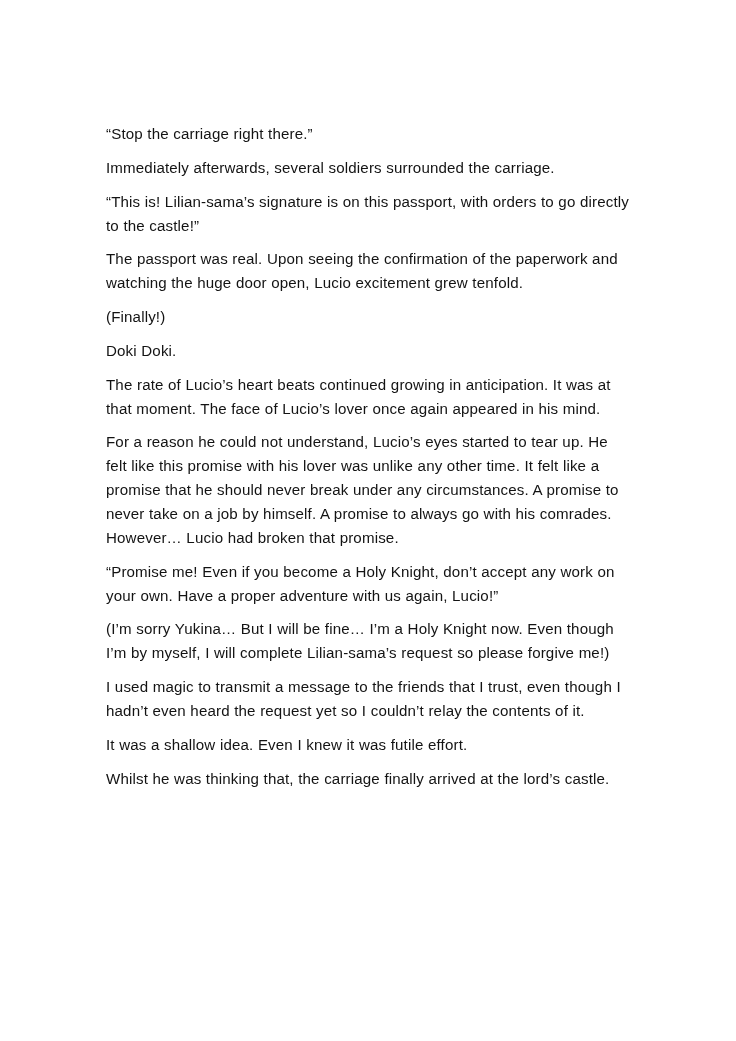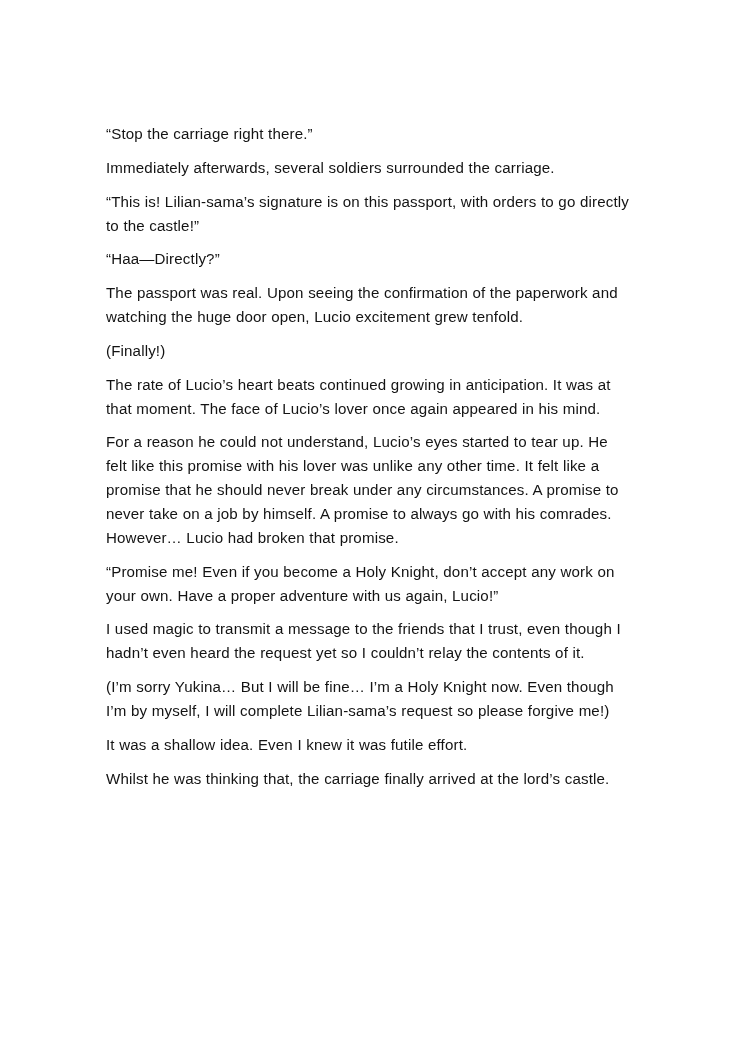--- a/index.html
+++ b/index.html
@@ -39,24 +39,24 @@
   }
 </style>
 </head>
 <body>
 
 <div class="page">
   <div class="content">
     <p class="para">“Stop the carriage right there.”</p>
     <p class="para">Immediately afterwards, several soldiers surrounded the carriage.</p>
     <p class="para">“This is! Lilian-sama’s signature is on this passport, with orders to go directly to the castle!”</p>
-    <p class="para">“Haa—Directly?”</p>
     <p class="para">The passport was real. Upon seeing the confirmation of the paperwork and watching the huge door open, Lucio excitement grew tenfold.</p>
     <p class="para">(Finally!)</p>
+    <p class="para">Doki Doki.</p>
     <p class="para">The rate of Lucio’s heart beats continued growing in anticipation. It was at that moment. The face of Lucio’s lover once again appeared in his mind.</p>
     <p class="para">For a reason he could not understand, Lucio’s eyes started to tear up. He felt like this promise with his lover was unlike any other time. It felt like a promise that he should never break under any circumstances. A promise to never take on a job by himself. A promise to always go with his comrades. However… Lucio had broken that promise.</p>
     <p class="para">“Promise me! Even if you become a Holy Knight, don’t accept any work on your own. Have a proper adventure with us again, Lucio!”</p>
+    <p class="para">(I’m sorry Yukina… But I will be fine… I’m a Holy Knight now. Even though I’m by myself, I will complete Lilian-sama’s request so please forgive me!)</p>
     <p class="para">I used magic to transmit a message to the friends that I trust, even though I hadn’t even heard the request yet so I couldn’t relay the contents of it.</p>
-    <p class="para">(I’m sorry Yukina… But I will be fine… I’m a Holy Knight now. Even though I’m by myself, I will complete Lilian-sama’s request so please forgive me!)</p>
     <p class="para">It was a shallow idea. Even I knew it was futile effort.</p>
     <p class="para">Whilst he was thinking that, the carriage finally arrived at the lord’s castle.</p>
   </div>
 </div>
 
 </body></html>

